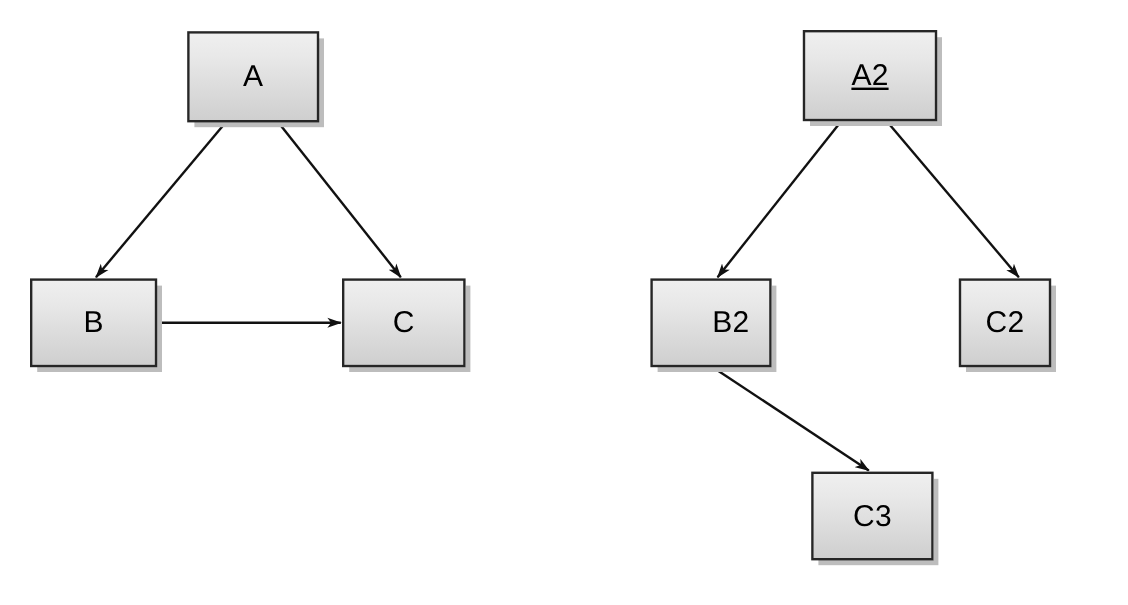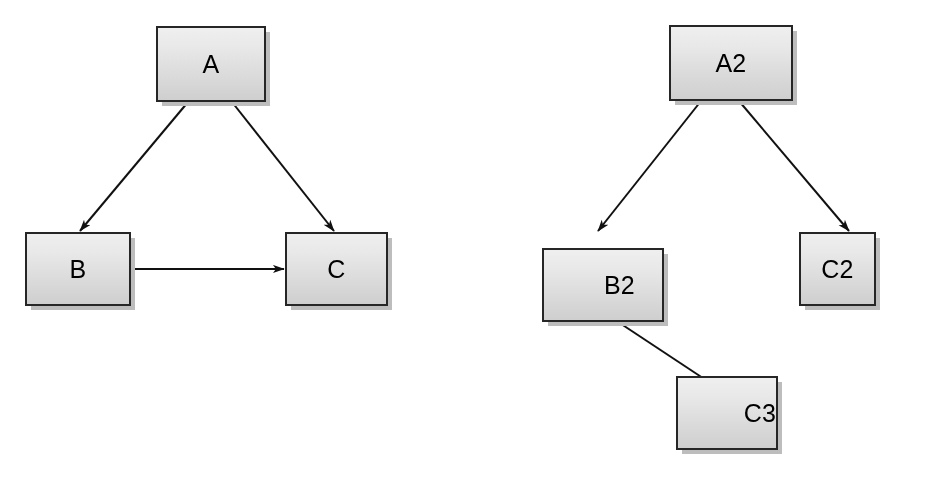--- a/index.html
+++ b/index.html
@@ -72,27 +72,27 @@
   <div id="nodes-group">
       <div class="node" style="left: 156px; top: 26px; width: 110px; height: 76px;">
         <span class="node-label">A</span>
       </div>
       <div class="node" style="left: 25px; top: 232px; width: 106px; height: 74px;">
         <span class="node-label">B</span>
       </div>
       <div class="node" style="left: 285px; top: 232px; width: 103px; height: 74px;">
         <span class="node-label">C</span>
       </div>
-      <div class="node" style="left: 669px; top: 25px; width: 124px; height: 76px;">
+      <div class="node" style="left: 669px; top: 25px; width: 112px; height: 76px; text-decoration: underline;">
         <span class="node-label">A2</span>
       </div>
-      <div class="node" style="left: 542px; top: 248px; width: 122px; height: 74px; padding-left: 33px;">
+      <div class="node" style="left: 542px; top: 232px; width: 101px; height: 74px; padding-left: 33px;">
         <span class="node-label">B2</span>
       </div>
       <div class="node" style="left: 799px; top: 232px; width: 77px; height: 74px;">
         <span class="node-label">C2</span>
       </div>
-      <div class="node" style="left: 676px; top: 376px; width: 102px; height: 74px; justify-content: flex-end;">
+      <div class="node" style="left: 676px; top: 393px; width: 102px; height: 74px;">
         <span class="node-label">C3</span>
       </div>
     </div>
 
 </div>
 
 </body></html>

